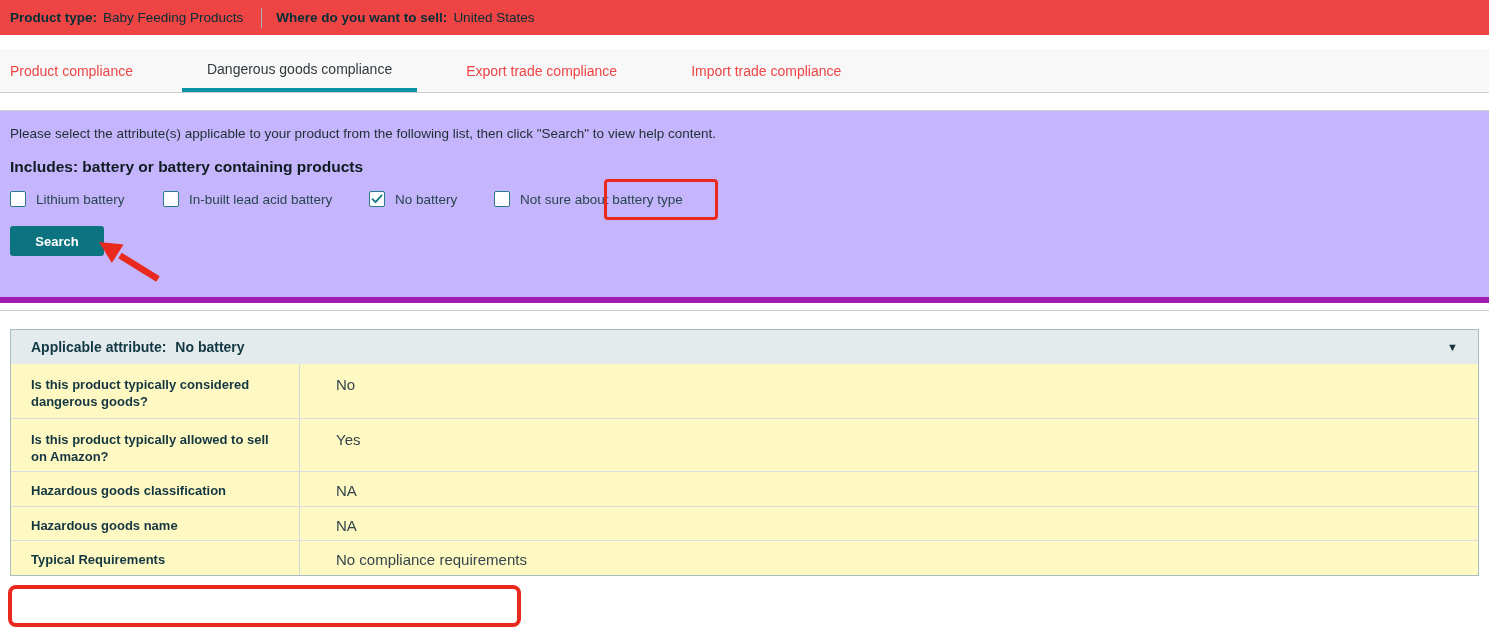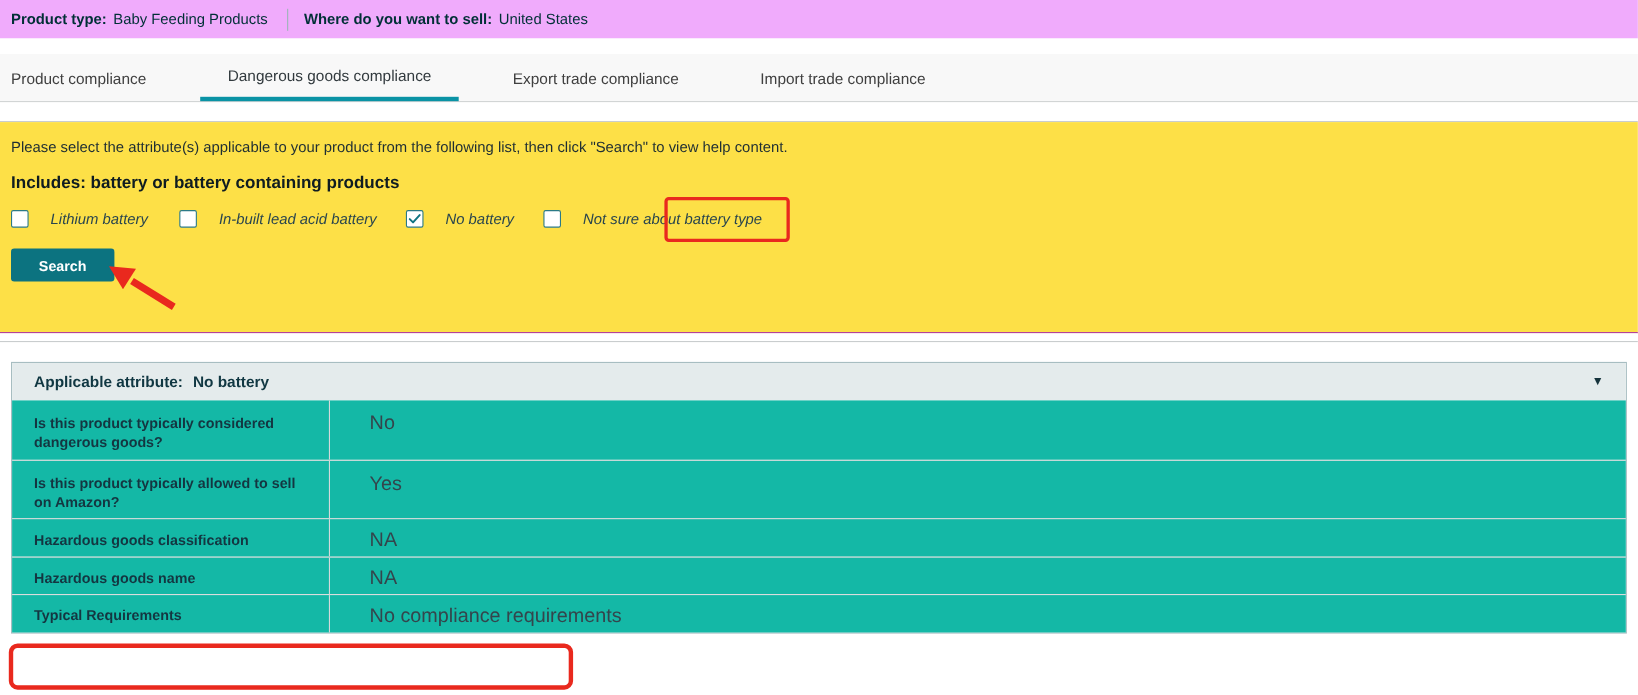--- a/index.html
+++ b/index.html
@@ -8,21 +8,21 @@
     background: #ffffff;
     font-family: "Liberation Sans", "DejaVu Sans", sans-serif;
     overflow: hidden;
     position: relative;
     color: #1f2e33;
   }
   .page { position: relative; width: 1489px; height: 632px; }
 
   
   .topbar {
-    height: 35px; background: #f0abfc;
+    height: 35px; background: #ef4444;
     display: flex; align-items: center;
     padding-left: 10px;
     font-size: 13.5px; color: #002f36;
   }
   .topbar .lbl { font-weight: bold; margin-right: 6px; }
   .topbar .val { margin-right: 18px; }
   .topbar .vsep {
     width: 1px; height: 20px; background: #9db4b9;
     margin-right: 14px;
   }
@@ -30,53 +30,53 @@
   
   .tab-gap { height: 14px; background: #fff; }
   .tabstrip {
     height: 44px; background: #f8f8f8;
     border-bottom: 1px solid #c9cccd;
     display: flex; align-items: stretch;
   }
   .tab {
     display: flex; align-items: center;
     padding: 0 25px; margin-right: 24px;
-    font-size: 14px; color: #404040;
+    font-size: 14px; color: #ef4444;
     cursor: pointer; white-space: nowrap;
   }
   .tab.first { padding-left: 10px; }
   .tab.active {
     border-bottom: 4px solid #0a93a5;
     color: #323a3e;
   }
 
   
   .rule-gap { height: 18px; background: #fff; border-bottom: 1px solid #c9cdce; }
   .section-form {
     height: 192px;
     padding-left: 10px;
-    border-bottom: 1px solid #a21caf;
-    background: #fde047;
+    border-bottom: 6px solid #a21caf;
+    background: #c4b5fd;
   }
   .instruction { padding-top: 15px; font-size: 13.5px; color: #1f2e33; }
   .includes-heading {
     margin-top: 16px; font-size: 15.5px; line-height: 19px;
     font-weight: bold; color: #0f1c21;
   }
   .checkbox-row { margin-top: 13px; display: flex; align-items: center; height: 20px; }
   .cb-item { display: flex; align-items: center; position: relative; }
   .cb-item.w1 { width: 153px; } .cb-item.w2 { width: 206px; }
   .cb-item.w3 { width: 248px; } .cb-item.w4 { width: 125px; }
   .cb-box {
     width: 16px; height: 16px; background: #fff;
     border: 1px solid #2b7a87; border-radius: 2px;
     flex: 0 0 16px; display: flex; align-items: center; justify-content: center;
     cursor: pointer;
   }
-  .cb-label { margin-left: 20px; font-size: 13.5px; color: #29454e; white-space: nowrap; font-style: italic; }
+  .cb-label { margin-left: 10px; font-size: 13.5px; color: #29454e; white-space: nowrap; }
   .search-btn {
     margin-top: 17px; width: 94px; height: 30px;
     background: #0c7380; color: #fff;
     border: none; border-radius: 3px;
     font-size: 13px; font-weight: bold;
     font-family: "Liberation Sans", sans-serif;
     cursor: pointer; display: block; text-align: center;
   }
 
   .mid-gap { height: 7px; background: #fff; }
@@ -93,34 +93,34 @@
     border: 1px solid #a7bdc1;
   }
   .tbl-header {
     height: 34px; background: #e4ebec;
     display: flex; align-items: center;
     padding: 0 20px;
     font-size: 14px; font-weight: bold; color: #103742;
   }
   .tbl-header .hdr-val { margin-left: 9px; }
   .caret { margin-left: auto; font-size: 11px; color: #15333c; cursor: pointer; }
-  .tbl-row { display: flex; background: #14b8a6; position: relative; }
+  .tbl-row { display: flex; background: #fef9c3; position: relative; }
   .tbl-row + .tbl-row { border-top: 1px solid #d9dddd; }
   .tbl-row.h54 { height: 54px; } .tbl-row.h53 { height: 53px; }
   .tbl-row.h35 { height: 35px; } .tbl-row.h34 { height: 34px; }
   .cell-label {
     width: 289px; flex: 0 0 289px;
     border-right: 1px solid #d3d9da;
     padding: 12px 12px 0 20px;
     font-size: 13px; font-weight: bold; color: #143641; line-height: 17px;
   }
   .tbl-row.h35 .cell-label, .tbl-row.h34 .cell-label { padding-top: 10px; }
   .cell-value {
     padding: 12px 10px 0 36px;
-    font-size: 18px; color: #34454c; line-height: 17px;
+    font-size: 15px; color: #34454c; line-height: 17px;
   }
   .tbl-row.h35 .cell-value, .tbl-row.h34 .cell-value { padding-top: 10px; }
 
   
   .annot { position: absolute; z-index: 10; pointer-events: none; }
   .red-box-checkbox {
     left: 604px; top: 179px; width: 114px; height: 41px;
     border: 3px solid #e9291e; border-radius: 4px;
   }
   .red-box-row {

